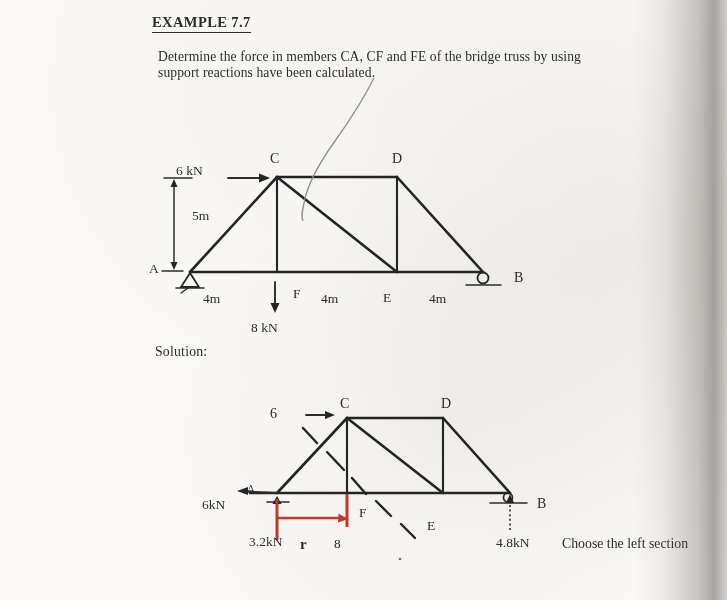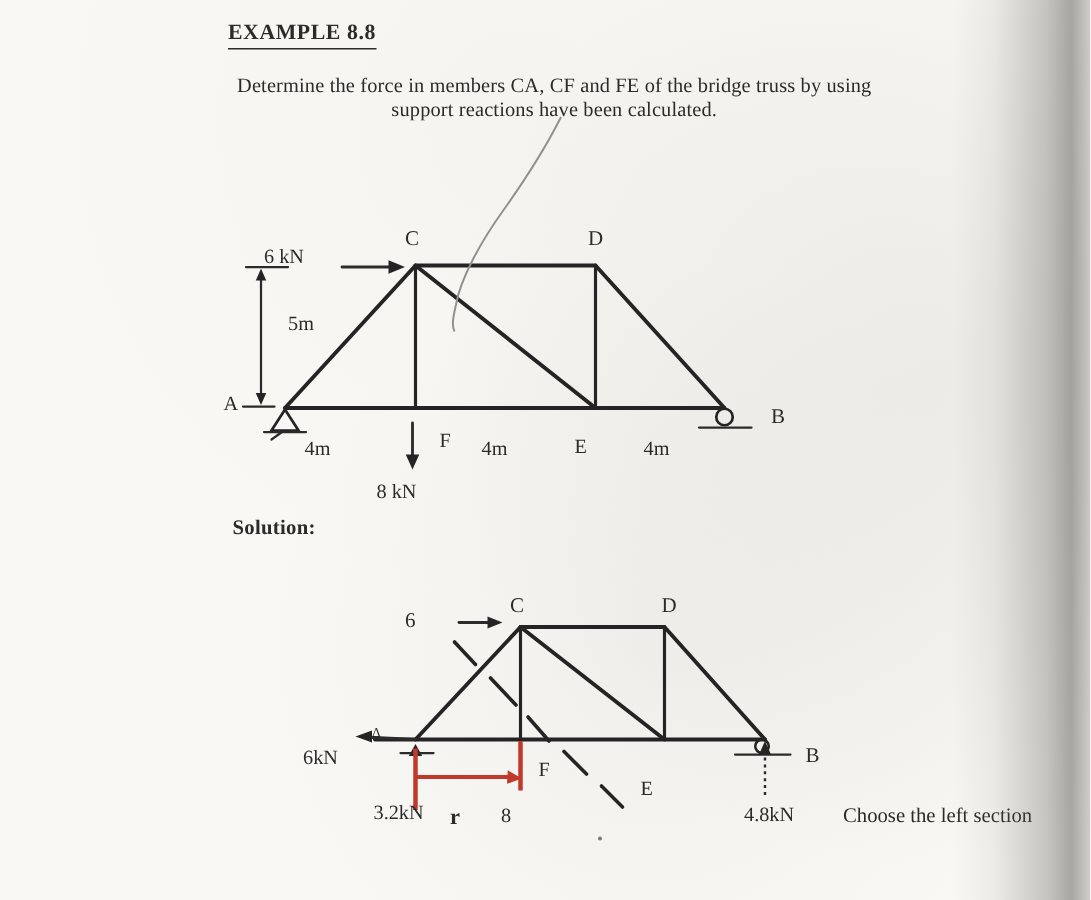--- a/index.html
+++ b/index.html
@@ -11,22 +11,22 @@
       radial-gradient(circle at 86% 42%, rgba(150,145,138,0.13), transparent 46%),
       radial-gradient(circle at 48% 14%, rgba(180,175,170,0.06), transparent 50%),
       #f9f8f5;
   }
   .abs{position:absolute;}
   #title{
     left:152px;top:14px;font-size:14.5px;font-weight:bold;letter-spacing:.4px;
     border-bottom:1.6px solid #2b2b2b;padding-bottom:1px;
   }
   .para-line{white-space:nowrap;font-size:13.6px;line-height:16.4px;letter-spacing:.1px;}
-  #problem{left:158px;top:49px;text-align:center;}
-  #solution-label{left:155px;top:344px;font-size:13.8px;font-weight:bold;letter-spacing:.2px;}
+  #problem{left:158px;top:49px;}
+  #solution-label{left:155px;top:344px;font-size:13.8px;font-weight:normal;letter-spacing:.2px;}
   #note{left:562px;top:536px;font-size:13.8px;white-space:nowrap;}
   svg text{font-family:"Liberation Serif","DejaVu Serif",serif;fill:#2b2b2b;}
   .mem{stroke:#242424;stroke-width:2.6;stroke-linecap:round;}
   .mem2{stroke:#242424;stroke-width:2.1;stroke-linecap:round;}
   .thin{stroke:#2b2b2b;stroke-width:1.5;stroke-linecap:round;fill:none;}
   .redln{stroke:#c0392b;stroke-linecap:butt;}
   #shadow{
     right:0;top:0;width:92px;height:600px;pointer-events:none;
     background:linear-gradient(to right,
       rgba(130,124,116,0) 0%,
@@ -34,21 +34,21 @@
       rgba(96,91,84,0.32) 68%,
       rgba(74,71,66,0.46) 86%,
       rgba(118,113,106,0.30) 100%);
   }
 </style>
 </head>
 <body>
 
 <div id="page">
 
-  <div id="title" class="abs">EXAMPLE 8.8</div>
+  <div id="title" class="abs">EXAMPLE 7.7</div>
 
   <div id="problem" class="abs">
     <div class="para-line">Determine the force in members CA, CF and FE of the bridge truss by using</div>
     <div class="para-line">support reactions have been calculated.</div>
   </div>
 
   <svg class="abs" style="left:140px;top:140px;" width="400" height="200" viewBox="0 0 400 200">
 
     <line class="mem" x1="50" y1="132" x2="343" y2="132"></line>
     <line class="mem" x1="137" y1="37" x2="257" y2="37"></line>

